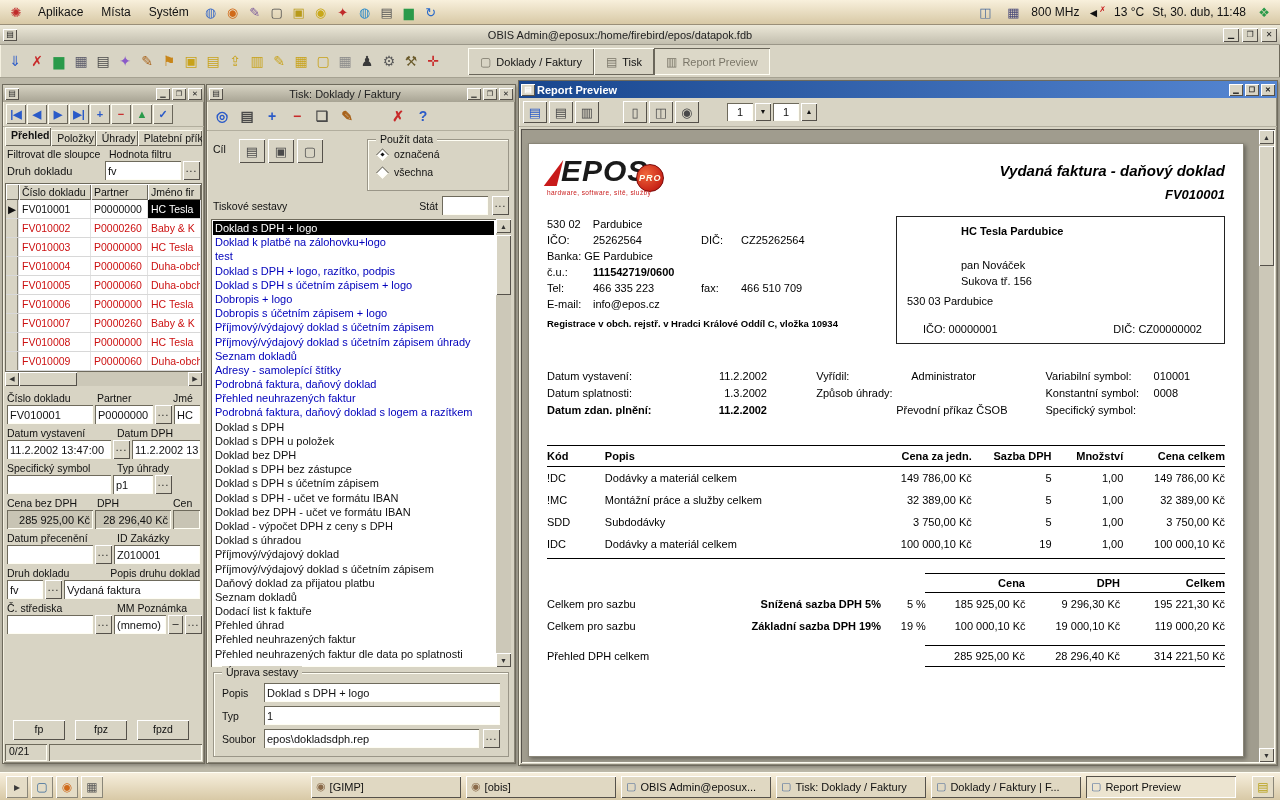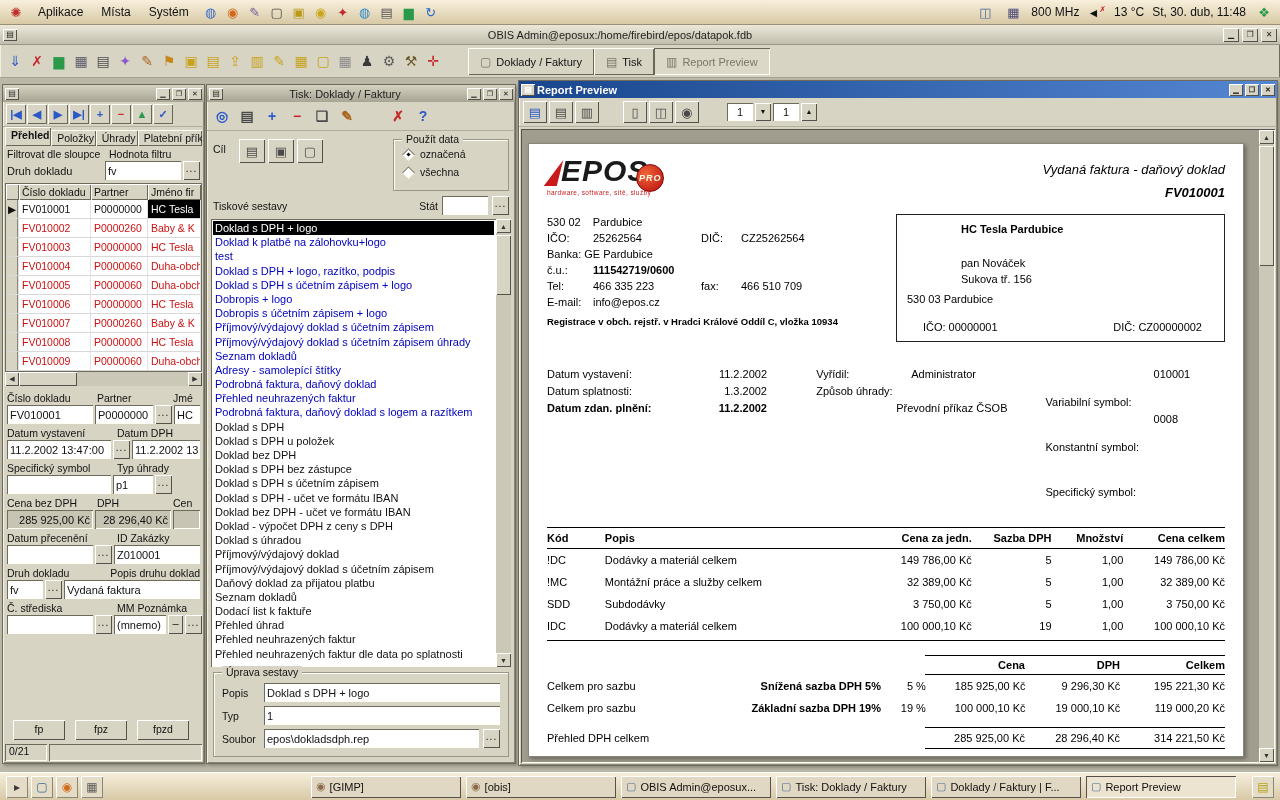--- a/index.html
+++ b/index.html
@@ -76,21 +76,21 @@
   .scell{box-shadow:inset 1px 1px 0 #6e6a5c,inset -1px -1px 0 #fffef4;height:17px;padding:1px 4px;font-size:10.5px;background:#d8d4c4;}
   
   #win-print{left:206px;top:6px;width:310px;height:680px;}
   .pti{width:24px;height:24px;display:flex;align-items:center;justify-content:center;font-size:14px;font-weight:bold;}
   .pti:nth-of-type(7){margin-left:26px;}
   .target-row{display:flex;align-items:flex-start;padding:4px 6px 2px 6px;}
   .cil-lbl{margin-top:8px;width:26px;}
   .tgt{width:26px;height:24px;background:#d8d4c4;box-shadow:inset 1px 1px 0 #fff,inset -1px -1px 0 #55514a;display:flex;align-items:center;justify-content:center;font-size:13px;margin-right:3px;}
   .frame{position:relative;border:1px solid #9a9688;box-shadow:inset 1px 1px 0 #fffef4;padding:8px 8px 4px 8px;}
   .frame-lbl{position:absolute;top:-7px;left:8px;background:#d8d4c4;padding:0 4px;font-size:10.5px;}
-  #use-data{margin-left:auto;width:116px;height:52px;margin-top:4px;}
+  #use-data{margin-left:auto;width:142px;height:52px;margin-top:4px;}
   .radio-row{display:flex;align-items:center;margin-bottom:6px;}
   .radio{width:9px;height:9px;background:#fff;transform:rotate(45deg);box-shadow:inset 1px 1px 0 #6e6a5c,inset -1px -1px 0 #fffef4;margin:0 7px 0 2px;flex:0 0 9px;}
   .radio.on::after{content:"";display:block;width:3px;height:3px;background:#111;margin:3px;}
   .sestavy-row{display:flex;align-items:center;padding:3px 6px;gap:4px;}
   .rep-list{flex:1;margin:1px 4px;background:#fff;box-shadow:inset 1px 1px 0 #6e6a5c,inset -1px -1px 0 #fffef4;overflow:hidden;position:relative;padding:2px 17px 2px 2px;}
   .rep-item{height:14.2px;line-height:14px;white-space:nowrap;overflow:hidden;font-size:11px;padding:0 2px;}
   .rep-item[data-style="link"]{color:#0000bb;}
   .rep-item[data-style="selected"]{background:#000;color:#fff;}
   .rep-sb{position:absolute;right:0;top:0;bottom:0;}
   #uprava{margin:4px 6px 6px 6px;padding-top:10px;}
@@ -108,21 +108,21 @@
   .pv-sb{position:absolute;right:1px;top:1px;bottom:1px;}
   
   .page{position:absolute;left:7px;top:14px;width:716px;height:614px;background:#fff;border:1px solid #8a8678;box-shadow:2px 2px 4px rgba(0,0,0,.35);padding:12px 18px;color:#000;}
   .page .l{white-space:pre;font-size:11px;line-height:15px;}
   .inv-head{display:flex;}
   .logo-main{display:flex;align-items:flex-end;font-size:30px;font-weight:bold;font-style:italic;letter-spacing:1px;color:#1a1a1a;line-height:30px;}
   .logo-tri{width:0;height:0;border-left:13px solid transparent;border-bottom:26px solid #c81a1a;margin-right:1px;transform:skewX(-14deg);}
   .logo-badge{width:28px;height:28px;border-radius:50%;background:radial-gradient(circle at 35% 35%,#f0663a,#b80a0a);border:1px solid #7a0a0a;color:#ffe;display:flex;align-items:center;justify-content:center;font-size:9px;font-weight:bold;font-style:italic;margin-left:-12px;margin-bottom:-6px;}
   .logo-caption{font-size:6.5px;color:#c81a1a;margin-top:3px;letter-spacing:.4px;}
   .inv-title-block{margin-left:auto;text-align:right;}
-  .inv-title{font-size:13px;font-weight:normal;font-style:italic;margin-top:6px;}
+  .inv-title{font-size:15px;font-weight:bold;font-style:italic;margin-top:6px;}
   .inv-number{font-size:13px;font-weight:bold;font-style:italic;margin-top:8px;}
   .company-name{font-weight:bold;font-size:12px;margin-top:14px;}
   .cols{display:flex;margin-top:14px;}
   .cdetails{width:350px;}
   .cdetails .l{line-height:16px;}
   .k1{display:inline-block;min-width:46px;}
   .k2{display:inline-block;min-width:108px;}
   .k3{display:inline-block;min-width:40px;}
   .reg{font-size:9.5px;font-weight:bold;margin-top:6px;}
   .custbox{width:330px;height:128px;border:1px solid #222;margin-left:auto;padding:8px;position:relative;font-size:11px;}
@@ -133,21 +133,21 @@
   .cust-idrow{position:absolute;left:8px;right:8px;bottom:8px;display:flex;}
   .cust-dic{margin-left:auto;margin-right:14px;}
   .meta{display:flex;margin-top:24px;font-size:11px;line-height:17px;}
   .mcol1{width:270px;}
   .mcol2{width:230px;}
   .mcol3{width:180px;}
   .mrow{display:flex;}
   .ml1{width:135px;}
   .mv1{width:85px;text-align:right;}
   .ml2{width:95px;}
-  .ml3{width:108px;margin-top:28px;}
+  .ml3{width:108px;}
   .b{font-weight:bold;}
   .itbl{margin-top:26px;font-size:11px;}
   .ithead{display:flex;font-weight:bold;border-top:1px solid #000;border-bottom:1px solid #000;padding:4px 0;}
   .itrows{border-bottom:1px solid #000;padding-bottom:3px;}
   .itrow{display:flex;padding:5px 0;}
   .c1{width:58px;}.c2{width:240px;}.c3{width:128px;text-align:right;}.c4{width:80px;text-align:right;}.c5{width:72px;text-align:right;}.c6{width:102px;text-align:right;}
   .sum{margin-top:14px;font-size:11px;}
   .sumhead{display:flex;justify-content:flex-end;}
   .sumcols{display:flex;width:300px;border-top:1px solid #000;border-bottom:1px solid #000;padding:3px 0;font-weight:bold;}
   .s1{width:100px;text-align:right;}.s2{width:95px;text-align:right;}.s3{width:105px;text-align:right;}

